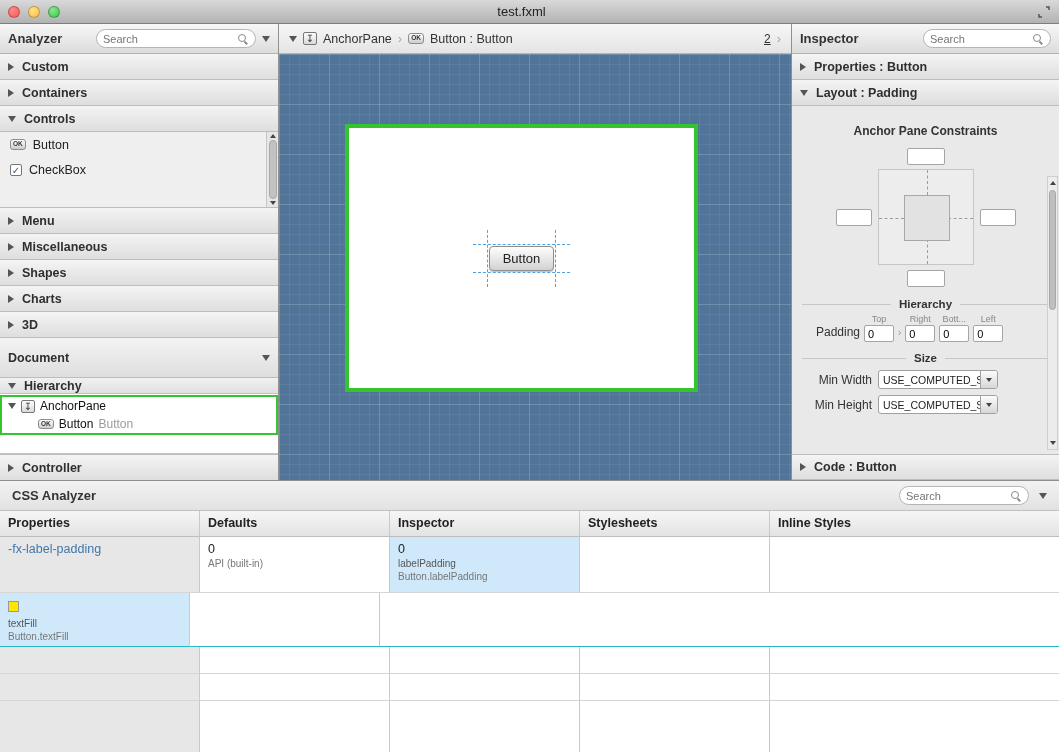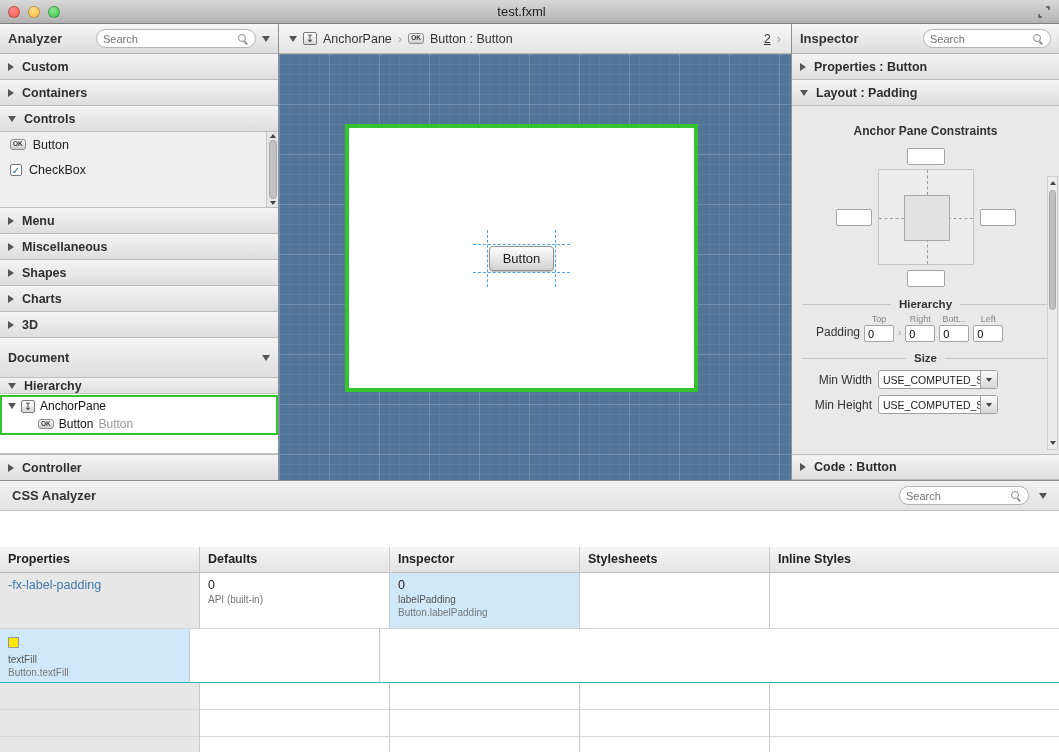--- a/index.html
+++ b/index.html
@@ -125,21 +125,21 @@
   .path-label { font-size:12px; color:#666; }
   .path-value { font-size:12px; color:#4178a8; }
   .play-btn { width:16px; height:16px; border-radius:50%; border:1px solid #a7a7a7; background:linear-gradient(#fff,#ddd);
               display:flex; align-items:center; justify-content:center; }
   .play-btn .tri-r { border-left:5px solid #555; border-top:3px solid transparent; border-bottom:3px solid transparent; }
   .pick-btn { width:34px; height:29px; border:1px solid #7e7e7e; border-radius:3px; display:flex; align-items:center; justify-content:center; position:relative; }
   .pick-btn.selected { background:linear-gradient(#6f6f6f,#4c4c4c); }
   .pick-btn.normal { background:linear-gradient(#fdfdfd,#d6d6d6); margin-left:4px; }
   .css-mini { position:absolute; right:3px; bottom:3px; font-size:6px; line-height:1; border:1px solid #444; background:#fff; color:#222; padding:0 1px; border-radius:1px; font-weight:bold;}
 
-  .css-table { flex:1; display:flex; flex-direction:column; background:#fff;margin-top:36px; }
+  .css-table { flex:1; display:flex; flex-direction:column; background:#fff; }
   .t-row { display:flex; }
   .t-cell { border-right:1px solid #c9c9c9; border-bottom:1px solid #d6d6d6; padding:5px 8px; overflow:hidden; }
   .c0 { width:200px; } .c1 { width:190px; } .c2 { width:190px; } .c3 { width:190px; } .c4 { flex:1; border-right:none; }
   .t-head .t-cell { background:linear-gradient(#f6f6f6,#e3e3e3); border-bottom:1px solid #bdbdbd; font-size:12.5px; font-weight:bold; color:#222; padding:5px 8px; height:26px; }
   .prop-cell { background:#e7e7e7; font-size:12.5px; color:#4178a8; }
   .val-main { font-size:12.5px; color:#222; }
   .val-sub { font-size:10px; color:#777; margin-top:2px; }
   .insp-cell { background:#cfe9fa; }
   .row-teal .t-cell { border-bottom:1px solid #28b7c7; }
   .swatch-row { display:flex; align-items:center; gap:2px; }

